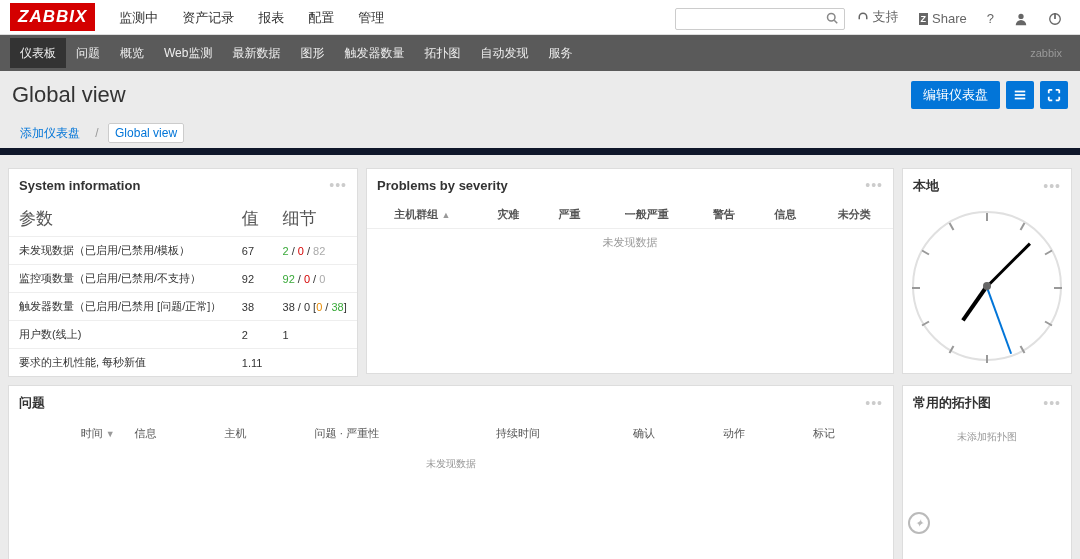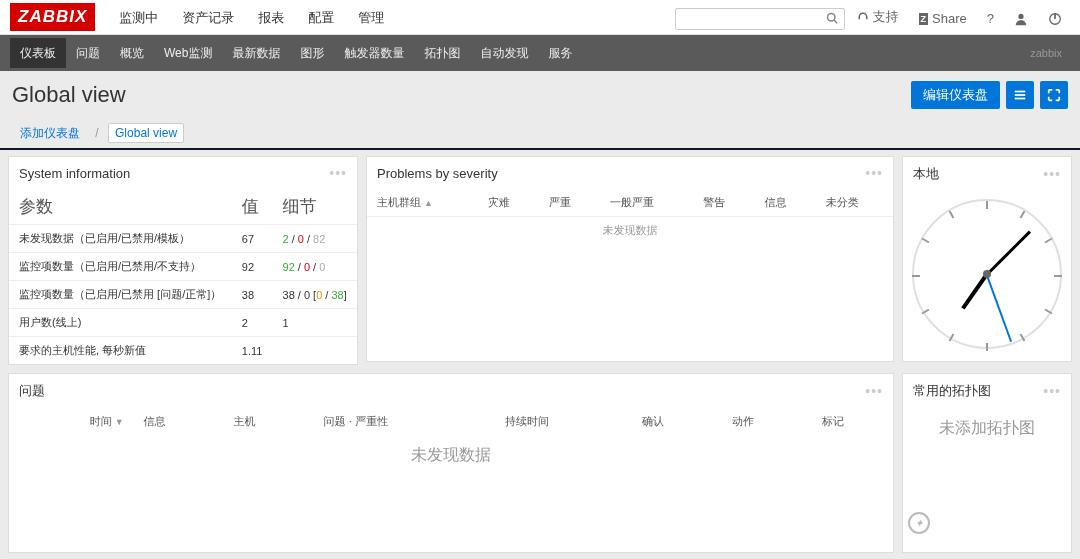--- a/index.html
+++ b/index.html
@@ -13,57 +13,57 @@
 .icon-btn { color:#666; padding:4px 8px; cursor:pointer; font-size:13px; display:flex; align-items:center; gap:4px; }
 .subnav { background:#5a5a5a; height:30px; display:flex; align-items:center; padding:18px 10px; }
 .subnav a { color:#eee; padding:0 10px; line-height:30px; font-size:12px; cursor:pointer; }
 .subnav a.active { background:#333; }
 .subnav-right { margin-left:auto; color:#999; font-size:11px; padding-right:8px; }
 .page-header { display:flex; align-items:center; padding:10px 12px; }
 .page-header h1 { font-size:22px; font-weight:normal; color:#333; }
 .page-header-actions { margin-left:auto; display:flex; gap:6px; }
 .btn-primary { background:#0275d8; color:#fff; border:none; padding:5px 12px; font-size:13px; cursor:pointer; border-radius:2px; }
 .btn-icon { background:#0275d8; color:#fff; border:none; width:28px; height:28px; cursor:pointer; border-radius:2px; font-size:14px; display:flex; align-items:center; justify-content:center; }
-.breadcrumb { padding:6px 14px; border-bottom:2px solid #0f172a; margin-bottom:6px; }
+.breadcrumb { padding:6px 14px; border-bottom:7px solid #0f172a; margin-bottom:13px; }
 .breadcrumb span { color:#0275d8; cursor:pointer; padding:2px 6px; }
 .breadcrumb .sep { color:#999; }
 .breadcrumb .current { border:1px solid #ccc; border-radius:2px; background:#fff; }
 .dashboard { display:flex; gap:8px; padding:0 8px; }
 .col1 { flex:0 0 350px; }
 .col2 { flex:1; }
 .col3 { flex:0 0 170px; }
 .widget { background:#fff; border:1px solid #ddd; margin-bottom:8px; }
 .widget-header { display:flex; align-items:center; padding:8px 10px; }
-.widget-header h3 { font-size:13px; font-weight:normal; color:#333; }
+.widget-header h3 { font-size:13px; font-weight:bold; color:#333; }
 .widget-dots { margin-left:auto; color:#ccc; cursor:pointer; font-size:14px; letter-spacing:1px; }
 .widget-body { padding:0; }
 table.sys-info { width:100%; border-collapse:collapse; }
 table.sys-info th { text-align:left; font-weight:normal; color:#555; padding:6px 10px; font-size:17px; }
 table.sys-info td { padding:6px 10px; border-top:1px solid #eee; font-size:11px; color:#333; }
 .green { color:#39a939; }
 .red { color:#d40000; }
 .orange { color:#e68a00; }
 .gray { color:#aaa; }
 table.problems { width:100%; border-collapse:collapse; }
-table.problems th { text-align:left; font-weight:normal; color:#555; padding:6px 10px; font-size:11px; }
+table.problems th { text-align:center; font-weight:bold; color:#555; padding:6px 10px; font-size:11px; }
 table.problems td { padding:6px 10px; border-top:1px solid #eee; font-size:11px; color:#999; text-align:center; }
 .clock-box { display:flex; justify-content:center; padding:8px; }
 .clock { width:150px; height:150px; border:2px solid #e0e0e0; border-radius:50%; position:relative; }
 .clock .mark { position:absolute; background:#999; width:2px; height:8px; left:50%; margin-left:-1px; transform-origin:center 75px; }
 .hand { position:absolute; left:50%; bottom:50%; transform-origin:bottom center; }
 .hand.hour { width:4px; height:42px; background:#000; margin-left:-2px; transform:rotate(215deg); }
 .hand.minute { width:3px; height:60px; background:#000; margin-left:-1.5px; transform:rotate(45deg); }
 .hand.second { width:1.5px; height:72px; background:#0275d8; margin-left:-0.75px; transform:rotate(160deg); }
 .center-dot { position:absolute; width:8px; height:8px; background:#666; border-radius:50%; left:50%; top:50%; margin:-4px; }
 .row2 { display:flex; gap:8px; padding:0 8px; }
 .row2 .col-left { flex:1; }
 .row2 .col-right { flex:0 0 170px; }
-table.problem-table { width:100%; border-collapse:collapse;margin-left:9px; }
+table.problem-table { width:100%; border-collapse:collapse; }
 table.problem-table th { text-align:left; font-weight:normal; color:#555; padding:6px 10px; font-size:11px; }
-.no-data { text-align:center; color:#999; padding:10px; font-size:16px; }
+.no-data { text-align:center; color:#999; padding:10px; font-size:10px; }
 .sort-icon { font-size:9px; color:#999; }
 .widget.h180 { min-height:180px; }
 .watermark { position:fixed; right:150px; bottom:25px; color:rgba(130,130,130,0.55); font-size:18px; font-style:italic; display:flex; align-items:center; gap:6px; pointer-events:none; }
 .watermark .wechat { width:22px; height:22px; border:2px solid rgba(130,130,130,0.55); border-radius:50%; display:flex; align-items:center; justify-content:center; font-size:11px; }
 </style>
 </head>
 <body>
 
 <div class="topnav">
   <div class="logo">ZABBIX</div>
@@ -171,21 +171,21 @@
                 <td>未发现数据（已启用/已禁用/模板）</td>
                 <td>67</td>
                 <td><span class="green">2</span> / <span class="red">0</span> / <span class="gray">82</span></td>
               </tr>
               <tr>
                 <td>监控项数量（已启用/已禁用/不支持）</td>
                 <td>92</td>
                 <td><span class="green">92</span> / <span class="red">0</span> / <span class="gray">0</span></td>
               </tr>
               <tr>
-                <td>监控项数量（已启用/已禁用 [问题/正常]）</td>
+                <td>触发器数量（已启用/已禁用 [问题/正常]）</td>
                 <td>38</td>
                 <td>38 / 0 [<span class="orange">0</span> / <span class="green">38</span>]</td>
               </tr>
               <tr>
                 <td>用户数(线上)</td>
                 <td>2</td>
                 <td class="green">1</td>
               </tr>
               <tr>
                 <td>要求的主机性能, 每秒新值</td>

